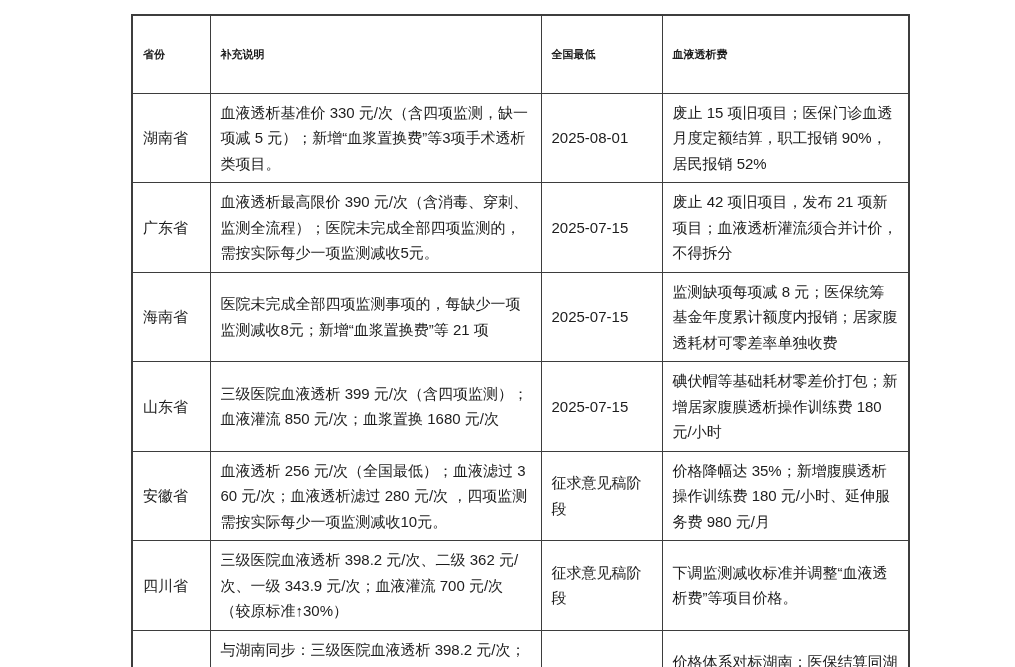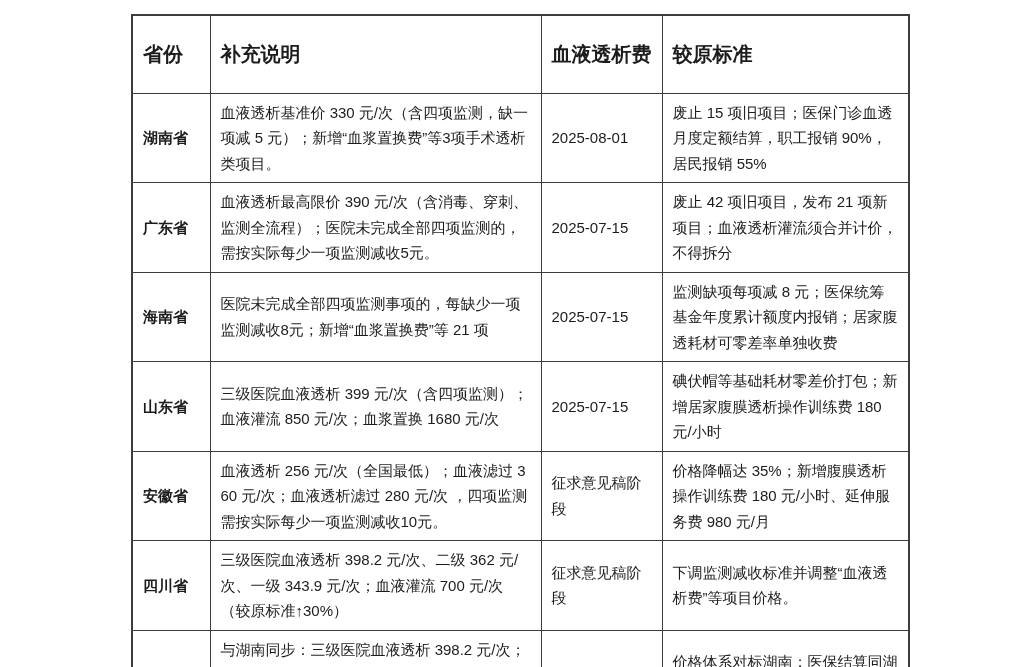--- a/index.html
+++ b/index.html
@@ -33,24 +33,24 @@
     vertical-align: middle;
     text-align: left;
     font-size: 15px;
     line-height: 1.7;
     color: #1c1c1c;
     word-break: break-all;
     overflow: hidden;
   }
   table.pricing th {
     font-weight: bold;
-    font-size: 20px;
+    font-size: 11px;
   }
   td.prov, th {
-    font-weight: bold;
+    font-weight: normal;
   }
   col.c-prov    { width: 78px;  }
   col.c-content { width: 331px; }
   col.c-date    { width: 121px; }
   col.c-note    { width: 247px; }
   tr.r-head { height: 78px; }
   tr.r-0 { height: 80px; }
   tr.r-1 { height: 79px; }
   tr.r-2 { height: 77px; }
   tr.r-3 { height: 77px; }
@@ -67,30 +67,30 @@
       <colgroup>
         <col class="c-prov">
         <col class="c-content">
         <col class="c-date">
         <col class="c-note">
       </colgroup>
       <thead>
         <tr class="r-head">
           <th>省份</th>
           <th>补充说明</th>
+          <th>全国最低</th>
           <th>血液透析费</th>
-          <th>较原标准</th>
         </tr>
       </thead>
       <tbody>
         <tr class="r-0">
           <td class="prov">湖南省</td>
           <td>血液透析基准价 330 元/次（含四项监测，缺一项减 5 元）；新增“血浆置换费”等3项手术透析类项目。</td>
           <td>2025-08-01</td>
-          <td>废止 15 项旧项目；医保门诊血透月度定额结算，职工报销 90%，居民报销 55%</td>
+          <td>废止 15 项旧项目；医保门诊血透月度定额结算，职工报销 90%，居民报销 52%</td>
         </tr>
         <tr class="r-1">
           <td class="prov">广东省</td>
           <td>血液透析最高限价 390 元/次（含消毒、穿刺、监测全流程）；医院未完成全部四项监测的，需按实际每少一项监测减收5元。</td>
           <td>2025-07-15</td>
           <td>废止 42 项旧项目，发布 21 项新项目；血液透析灌流须合并计价，不得拆分</td>
         </tr>
         <tr class="r-2">
           <td class="prov">海南省</td>
           <td>医院未完成全部四项监测事项的，每缺少一项监测减收8元；新增“血浆置换费”等 21 项</td>

